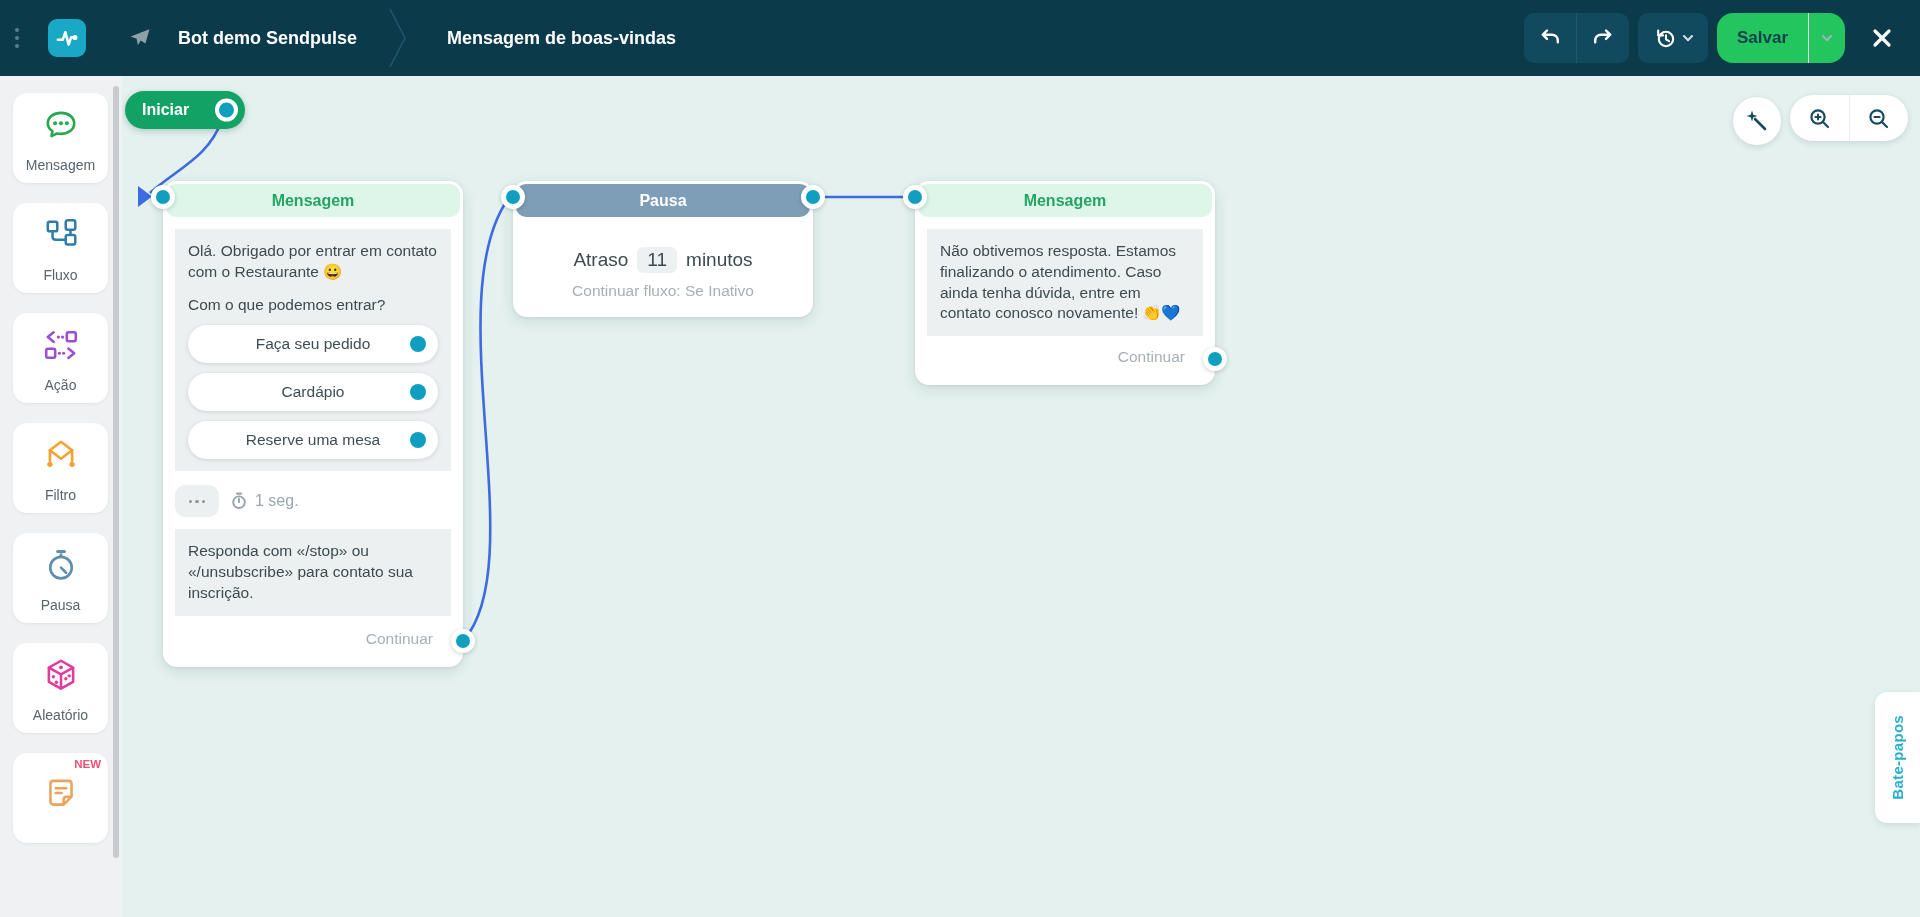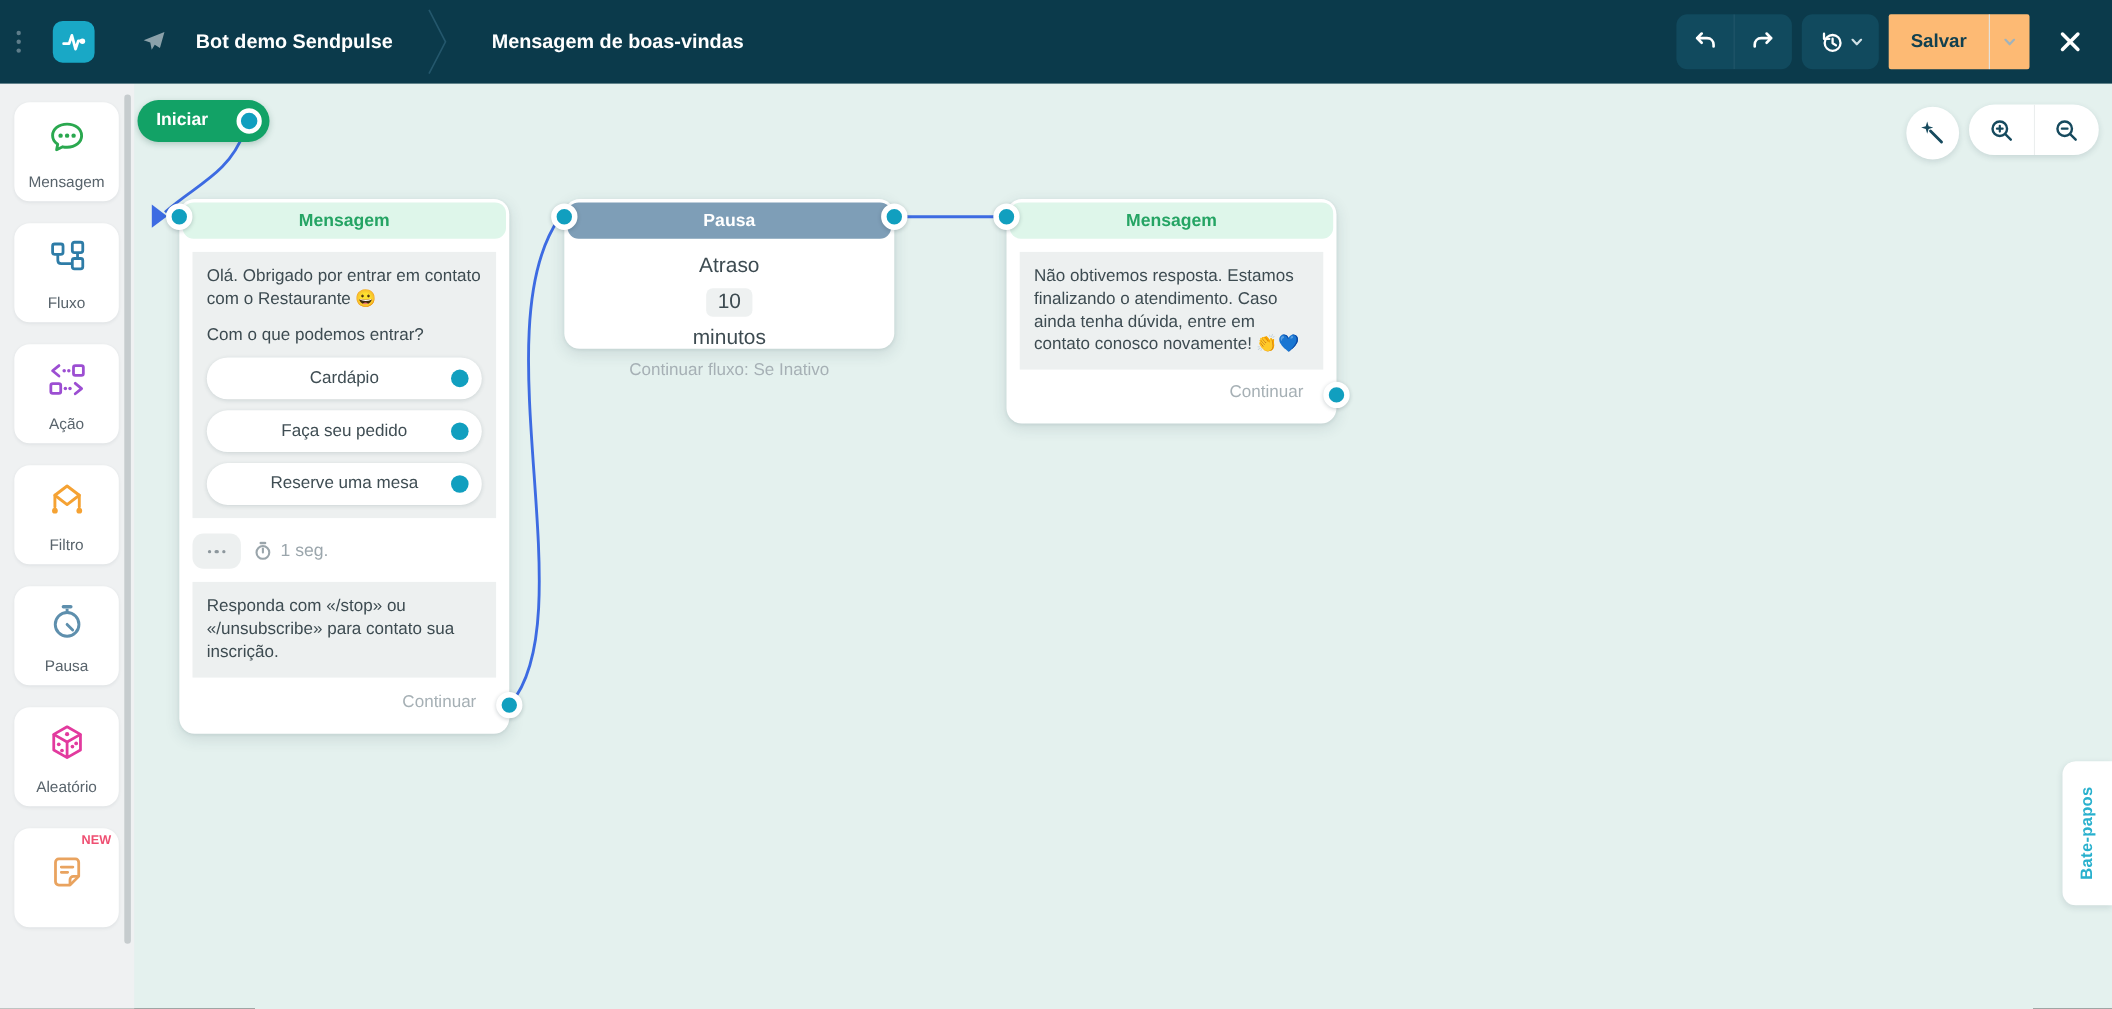--- a/index.html
+++ b/index.html
@@ -21,21 +21,21 @@
     display:flex; align-items:center; justify-content:center; margin-left:6px;
   }
   .tb-plane { margin-left:26px; }
   .tb-name { color:#fff; font-size:18px; font-weight:700; margin-left:10px; white-space:nowrap; }
   .tb-chevron { margin:0 12px 0 14px; }
   .tb-right { margin-left:auto; display:flex; align-items:center; gap:9px; }
   .tb-group { background:#114a5e; border-radius:10px; height:50px; display:flex; align-items:center; overflow:hidden; }
   .tb-btn { width:52px; height:50px; display:flex; align-items:center; justify-content:center; cursor:pointer; }
   .tb-divider { width:1px; height:50px; background:#22566a; }
   .tb-history { width:70px; gap:6px; }
-  .save-btn { background:#fdba74; border-radius:2px; height:50px; display:flex; align-items:center; overflow:hidden; }
+  .save-btn { background:#22c55e; border-radius:16px; height:50px; display:flex; align-items:center; overflow:hidden; }
   .save-main { padding:0 20px; font-size:17px; font-weight:700; color:#11404f; cursor:pointer; }
   .save-sep { width:1px; height:50px; background:#e2e6e7; }
   .save-caret { width:36px; height:50px; display:flex; align-items:center; justify-content:center; cursor:pointer; }
   .close-btn { width:44px; height:44px; display:flex; align-items:center; justify-content:center; cursor:pointer; margin-left:6px; }
 
   
   .sidebar {
     position:absolute; left:0; top:76px; width:122px; height:841px;
     background:#eff1f2; overflow:hidden; z-index:20;
   }
@@ -105,21 +105,21 @@
   .more-pill {
     width:44px; height:32px; background:#edf0f0; border-radius:10px;
     display:flex; align-items:center; justify-content:center; gap:3px; cursor:pointer;
   }
   .more-pill i { width:3.5px; height:3.5px; border-radius:50%; background:#8d979d; }
   .delay-txt { display:flex; align-items:center; gap:7px; color:#9ba6ac; font-size:16px; }
   .node-footer {
     position:relative; display:flex; justify-content:flex-end; align-items:flex-start;
     margin:14px 12px 15px; font-size:15.5px; color:#a6b0b5; min-height:22px; padding-right:18px;
   }
-  .pausa-line { display:flex; align-items:center; justify-content:center; gap:9px; margin-top:14px; font-size:19px; color:#3d4b51;flex-direction:column; }
+  .pausa-line { display:flex; align-items:center; justify-content:center; gap:9px; margin-top:30px; font-size:19px; color:#3d4b51; }
   .delay-box { background:#eef1f1; border-radius:6px; padding:2px 10px; cursor:text; }
   .pausa-sub { text-align:center; color:#a6b0b5; font-size:15.5px; margin-top:9px; padding-bottom:20px; }
 
   
   .wand-btn {
     position:absolute; left:1611px; top:21px; width:48px; height:48px; border-radius:50%;
     background:#fff; box-shadow:0 2px 6px rgba(30,60,70,.14);
     display:flex; align-items:center; justify-content:center; cursor:pointer; z-index:5;
   }
   .zoom-pill {
@@ -318,25 +318,25 @@
       <i class="start-port"></i>
     </div>
 
     <div class="node" style="left:41px; top:105px;">
       <i class="port port-in"></i>
       <div class="node-head head-green">Mensagem</div>
       <div class="bubble">
         <div>Olá. Obrigado por entrar em contato com o Restaurante 😀</div>
         <div class="q">Com o que podemos entrar?</div>
         <div class="chip-btn">
+          <span>Faça seu pedido</span>
+          <i class="chip-dot"></i>
+        </div>
+        <div class="chip-btn">
           <span>Cardápio</span>
-          <i class="chip-dot"></i>
-        </div>
-        <div class="chip-btn">
-          <span>Faça seu pedido</span>
           <i class="chip-dot"></i>
         </div>
         <div class="chip-btn">
           <span>Reserve uma mesa</span>
           <i class="chip-dot"></i>
         </div>
       </div>
       <div class="actions-row">
         <div class="more-pill">
             <i></i>
@@ -360,21 +360,21 @@
         <i class="port port-out-row"></i>
       </div>
     </div>
 
     <div class="node" style="left:391px; top:105px; height:136px;">
       <i class="port port-in"></i>
       <i class="port port-out-head"></i>
       <div class="node-head head-slate">Pausa</div>
       <div class="pausa-line">
         <span>Atraso</span>
-        <span class="delay-box">10</span>
+        <span class="delay-box">11</span>
         <span>minutos</span>
       </div>
       <div class="pausa-sub">Continuar fluxo: Se Inativo</div>
     </div>
 
     <div class="node" style="left:793px; top:105px;">
       <i class="port port-in"></i>
       <div class="node-head head-green">Mensagem</div>
       <div class="bubble">
         <div>Não obtivemos resposta. Estamos finalizando o atendimento. Caso ainda tenha dúvida, entre em contato conosco novamente! 👏💙</div>

